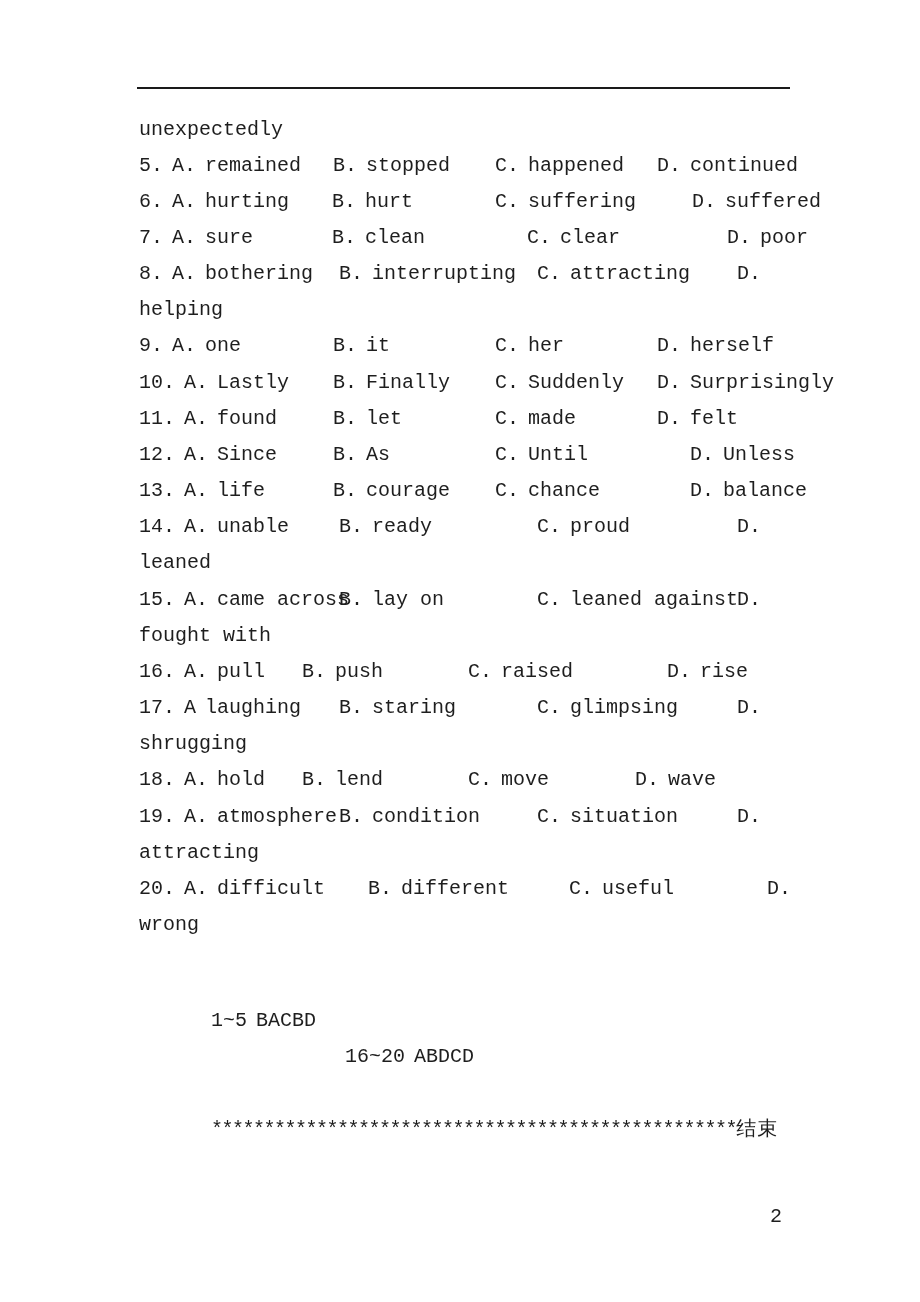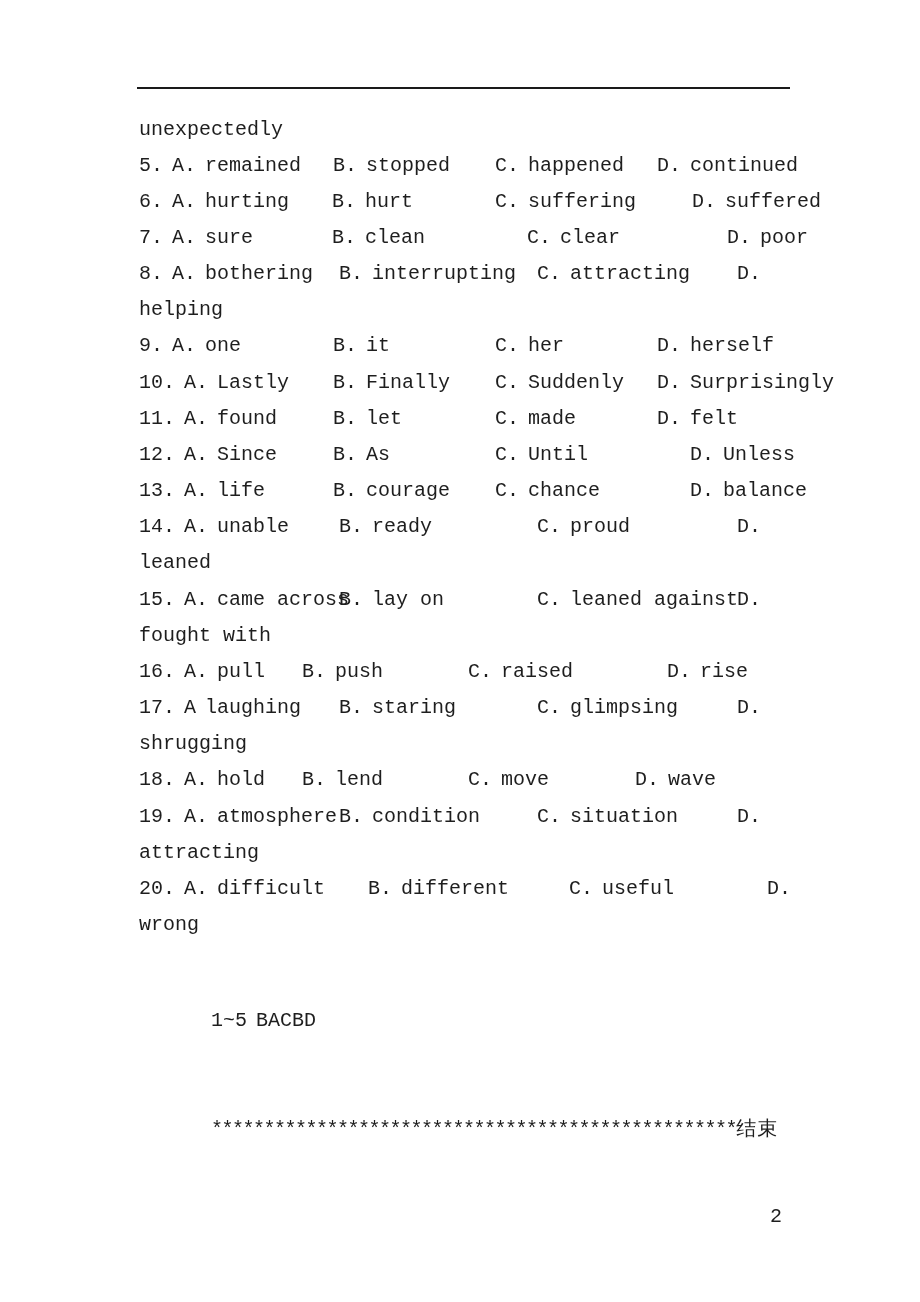--- a/index.html
+++ b/index.html
@@ -62,20 +62,23 @@
       <div class="line" style="top: 913px;"><span class="cell" style="left: 139px;"><span>wrong</span></span></div>
     </div>
 
   <div class="line" style="top:985px">
     <span class="cell" style="left:139px">
       <span class="lbl">1~5</span><span>BACBD</span>
     </span>
   </div>
 
   <div class="line" style="top:1021px">
+    <span class="cell" style="left:273px">
+      <span class="lbl">16~20</span><span>ABDCD</span>
+    </span>
   </div>
 
   <div class="line" style="top:1094px">
     <span class="cell" style="left:139px">
       <span class="stars">**************************************************</span><span class="cjk endlbl">结束</span>
     </span>
   </div>
 
 
   <div class="line" style="top:1205px">

